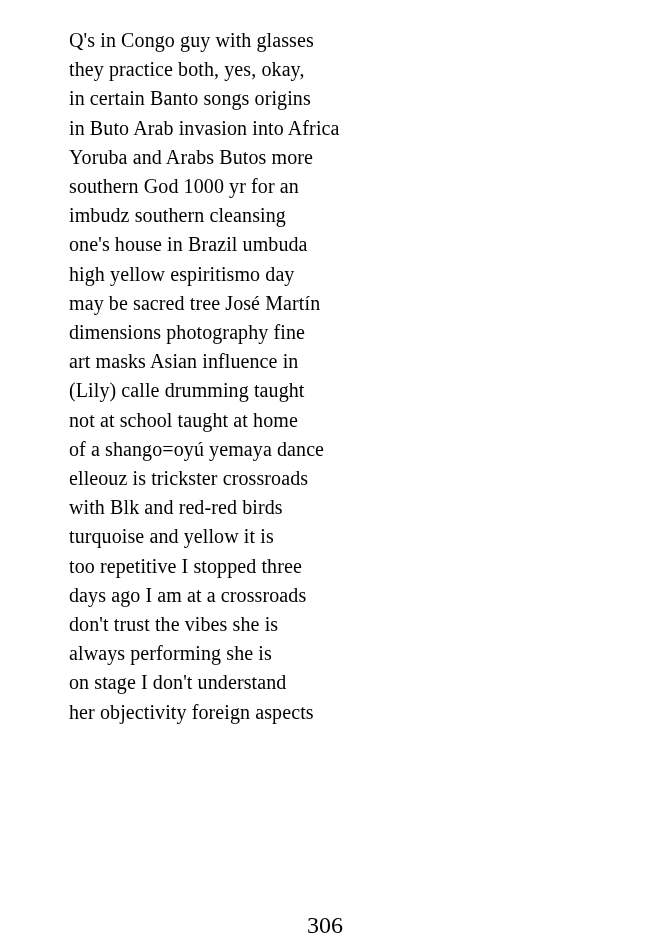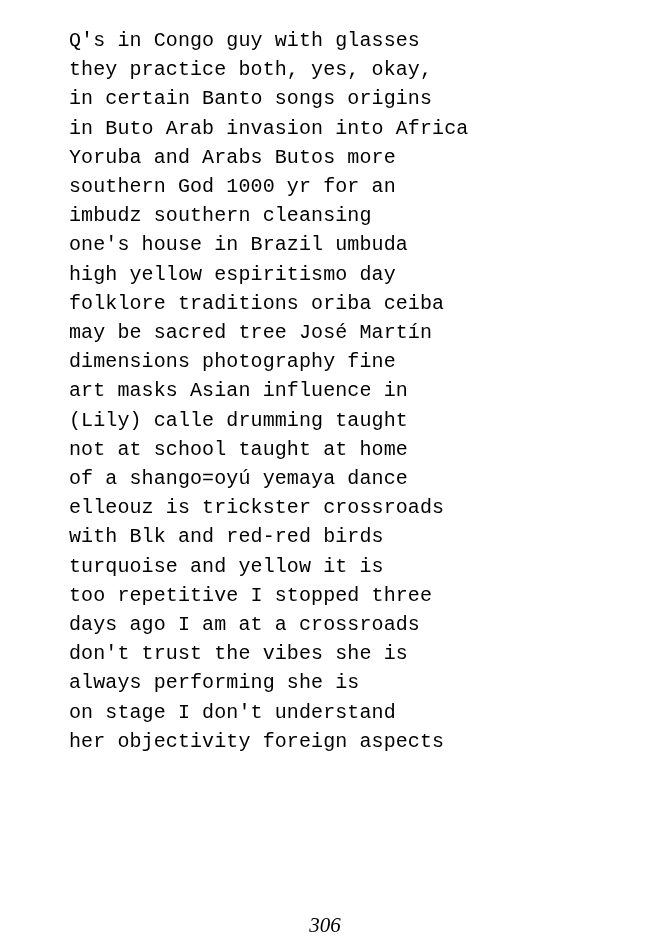--- a/index.html
+++ b/index.html
@@ -12,54 +12,51 @@
     background: #ffffff;
     position: relative;
     font-family: "Liberation Serif", "DejaVu Serif", serif;
     color: #000000;
     overflow: hidden;
   }
   .poem {
     position: absolute;
     left: 69px;
     top: 26px;
-    font-family: Liberation Mono, monospace;
   }
   .poem .line {
     font-size: 20px;
     line-height: 29.2px;
     white-space: pre;
     letter-spacing: 0.1px;
   }
   .page-number {
     position: absolute;
     left: 0;
     right: 0;
     top: 912px;
     text-align: center;
-    font-size: 21px;
+    font-size: 24px;
     line-height: 26px;
-    font-style: italic;
   }
 </style>
 </head>
 <body>
 
 <div class="book-page">
   <div class="poem">
     <div class="line">Q's in Congo guy with glasses</div>
     <div class="line">they practice both, yes, okay,</div>
     <div class="line">in certain Banto songs origins</div>
     <div class="line">in Buto Arab invasion into Africa</div>
     <div class="line">Yoruba and Arabs Butos more</div>
     <div class="line">southern God 1000 yr for an</div>
     <div class="line">imbudz southern cleansing</div>
     <div class="line">one's house in Brazil umbuda</div>
     <div class="line">high yellow espiritismo day</div>
-    <div class="line">folklore traditions oriba ceiba</div>
     <div class="line">may be sacred tree José Martín</div>
     <div class="line">dimensions photography fine</div>
     <div class="line">art masks Asian influence in</div>
     <div class="line">(Lily) calle drumming taught</div>
     <div class="line">not at school taught at home</div>
     <div class="line">of a shango=oyú yemaya dance</div>
     <div class="line">elleouz is trickster crossroads</div>
     <div class="line">with Blk and red-red birds</div>
     <div class="line">turquoise and yellow it is</div>
     <div class="line">too repetitive I stopped three</div>

